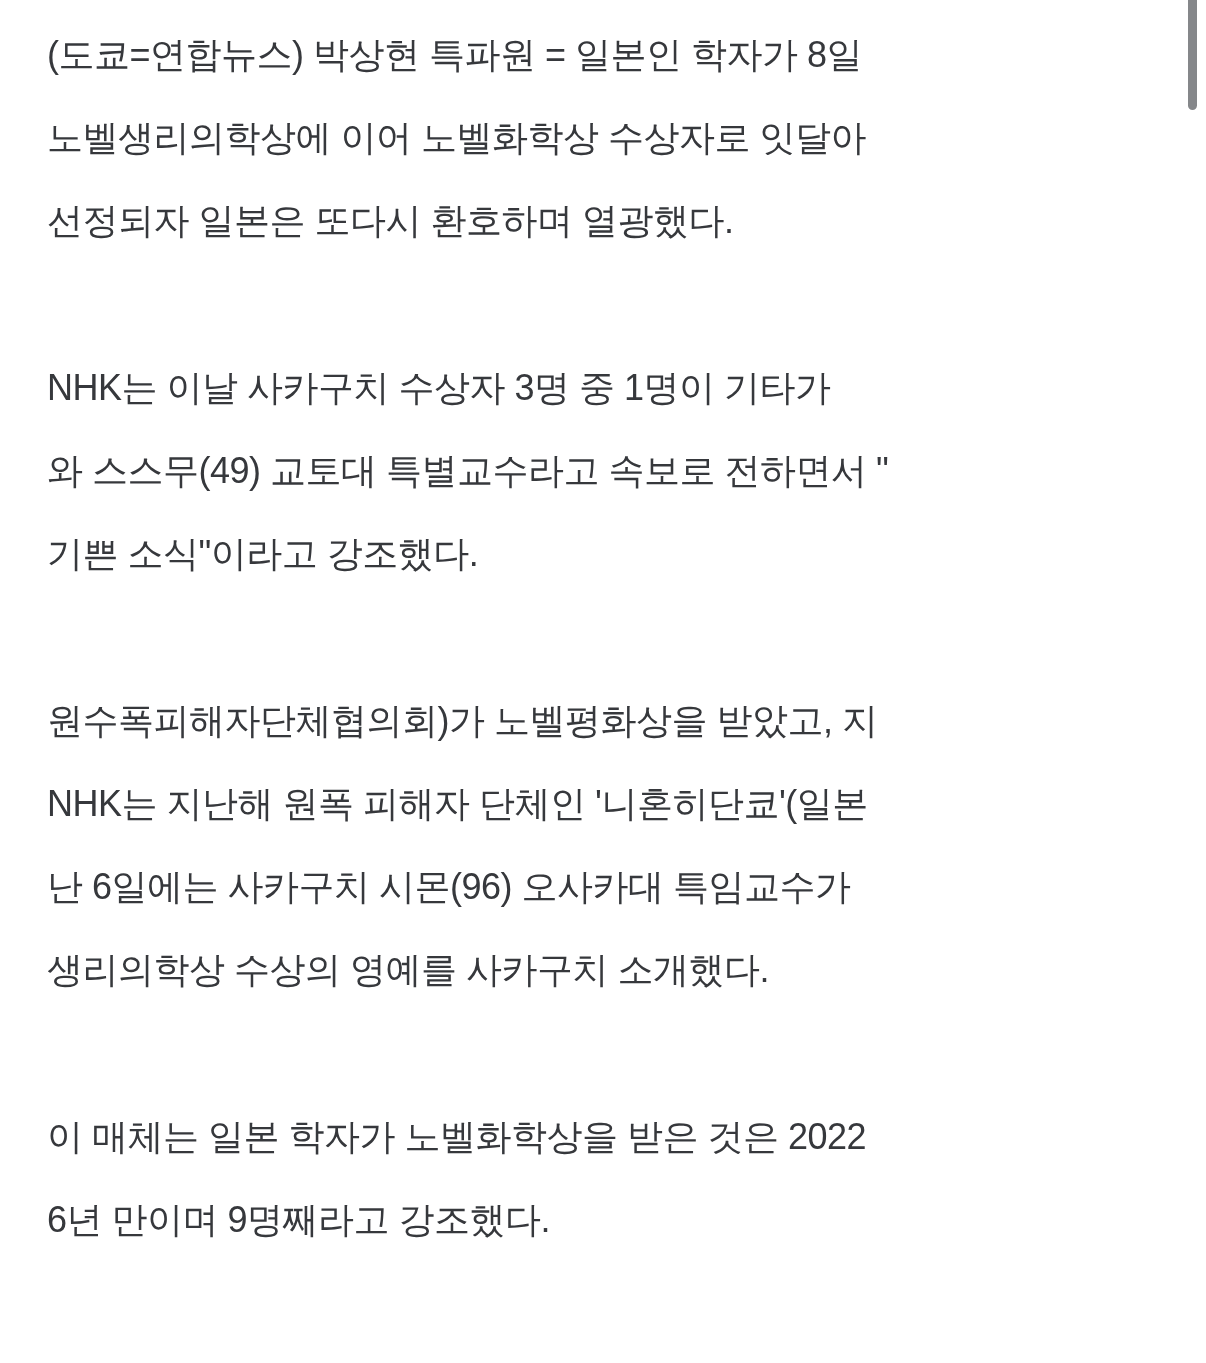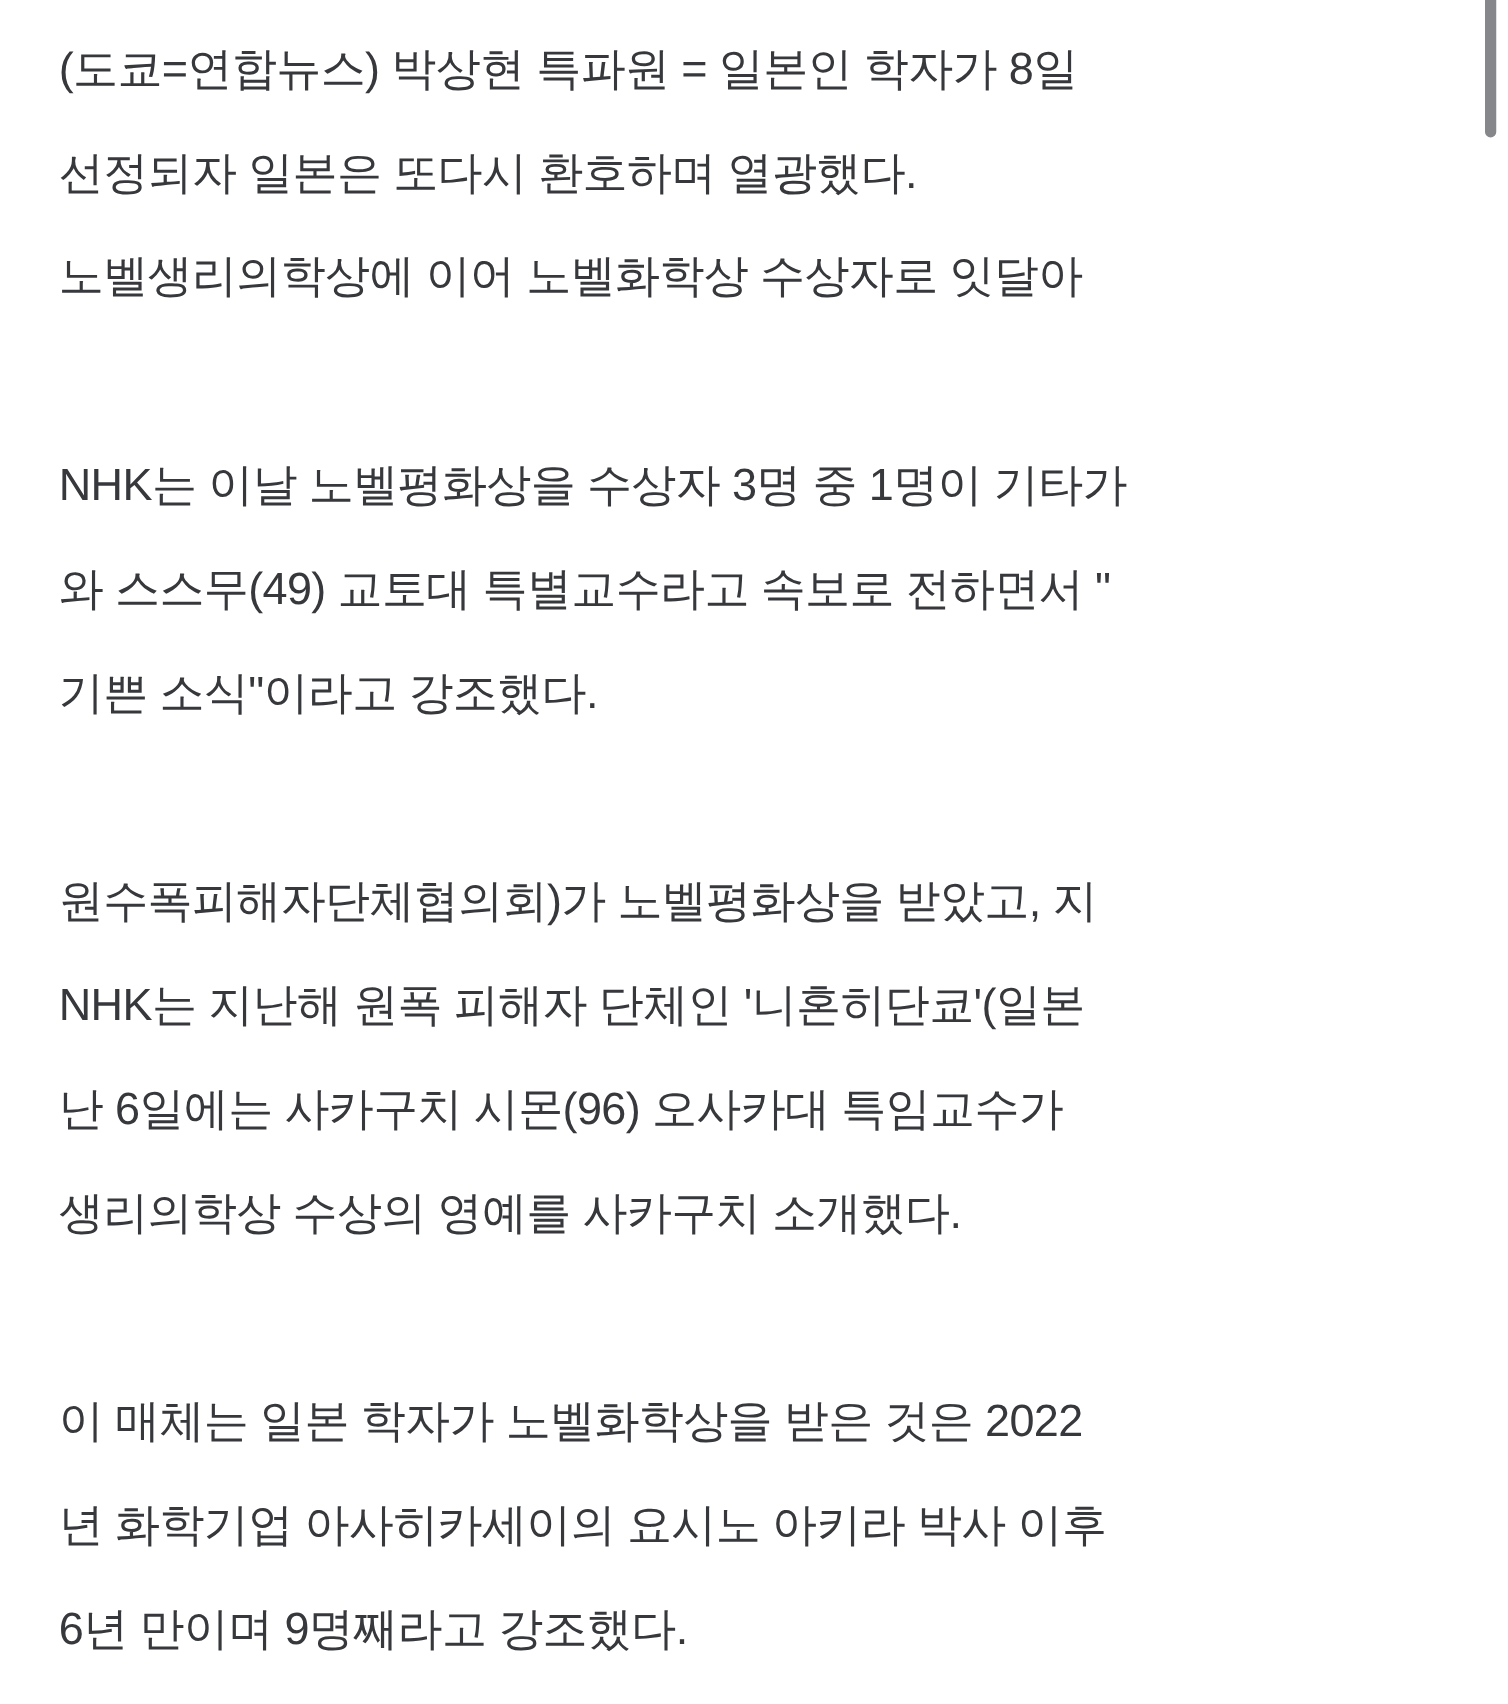--- a/index.html
+++ b/index.html
@@ -48,40 +48,39 @@
 </style>
 </head>
 <body>
 
 <div class="page">
 
   <article class="article-body">
 
     <p>
       <span class="line">(도쿄=연합뉴스) 박상현 특파원 = 일본인 학자가 8일</span>
+      <span class="line">노벨생리의학상에 이어 노벨화학상 수상자로 잇달아</span>
       <span class="line">선정되자 일본은 또다시 환호하며 열광했다.</span>
-      <span class="line">노벨생리의학상에 이어 노벨화학상 수상자로 잇달아</span>
     </p>
 
     <p>
-      <span class="line">NHK는 이날 노벨평화상을 수상자 3명 중 1명이 기타가</span>
+      <span class="line">NHK는 이날 사카구치 수상자 3명 중 1명이 기타가</span>
       <span class="line">와 스스무(49) 교토대 특별교수라고 속보로 전하면서 "</span>
       <span class="line">기쁜 소식"이라고 강조했다.</span>
     </p>
 
     <p>
       <span class="line">원수폭피해자단체협의회)가 노벨평화상을 받았고, 지</span>
       <span class="line">NHK는 지난해 원폭 피해자 단체인 '니혼히단쿄'(일본</span>
       <span class="line">난 6일에는 사카구치 시몬(96) 오사카대 특임교수가</span>
       <span class="line">생리의학상 수상의 영예를 사카구치 소개했다.</span>
     </p>
 
     <p>
       <span class="line">이 매체는 일본 학자가 노벨화학상을 받은 것은 2022</span>
-      <span class="line">년 화학기업 아사히카세이의 요시노 아키라 박사 이후</span>
       <span class="line">6년 만이며 9명째라고 강조했다.</span>
     </p>
 
   </article>
 
   <div class="scrollbar-thumb"></div>
 
 </div>
 
 </body></html>

